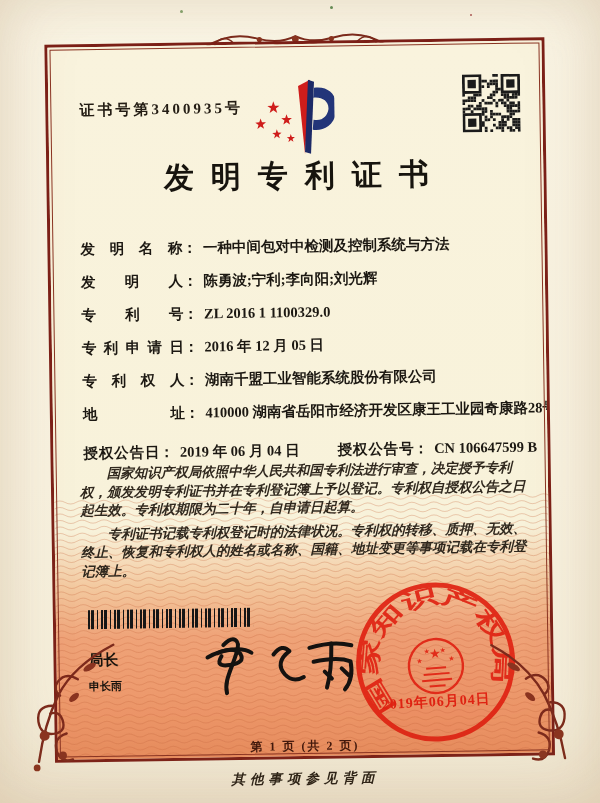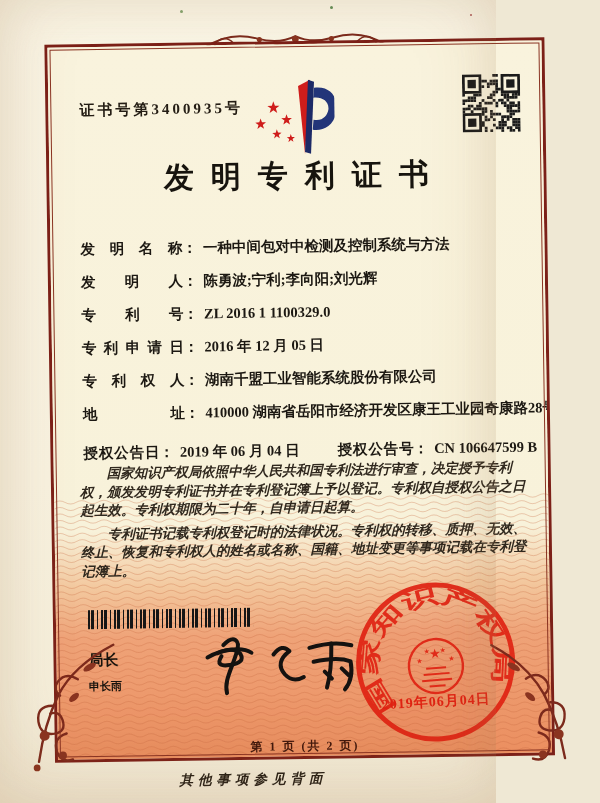--- a/index.html
+++ b/index.html
@@ -1,21 +1,21 @@
 <!DOCTYPE html>
 <html><head>
 <meta charset="utf-8">
 <style>
   html,body{margin:0;padding:0;}
   body{
     width:600px;height:803px;overflow:hidden;
     background:#efe8d4;
     font-family:"Liberation Serif","DejaVu Serif",serif;
   }
-  .paper{position:absolute;inset:0;width:496px;height:803px;
+  .paper{position:absolute;inset:0;width:600px;height:803px;
     background:linear-gradient(180deg,#f9f4e4 0%,#f8f2e0 60%,#f4edd8 100%);}
   .paper::after{content:"";position:absolute;inset:0;pointer-events:none;
     box-shadow:inset 0 -30px 80px rgba(140,85,45,.16), inset 0 8px 40px rgba(200,180,140,.18);}
   .speck{position:absolute;border-radius:50%;}
   .tilt{position:absolute;inset:0;transform:rotate(-0.85deg);transform-origin:300px 420px;}
 
   .frame{position:absolute;left:50px;top:41px;width:494px;height:712px;
     border:3px solid #7c2018;}
   .frame::after{content:"";position:absolute;inset:2px;border:1px solid #8a३322;border:1px solid #8a3322;pointer-events:none;z-index:5;}
   .frame-inner{position:absolute;inset:0;overflow:hidden;

